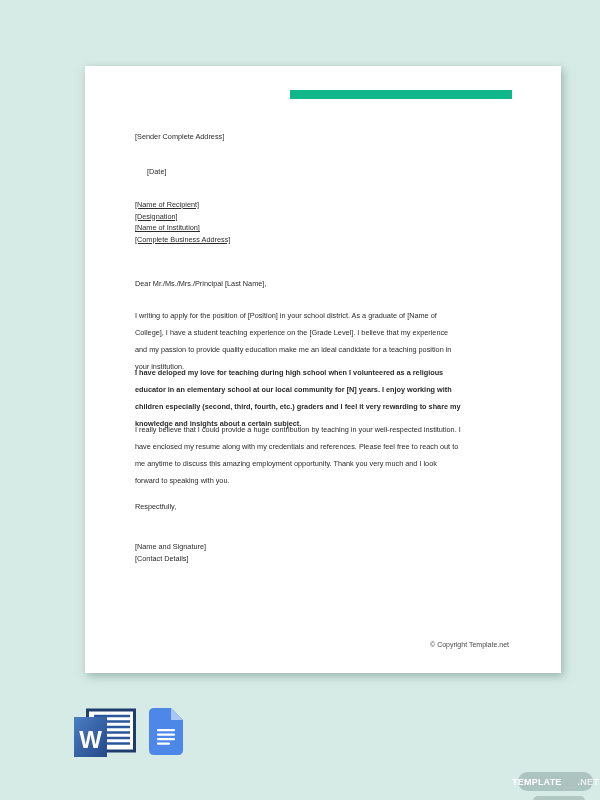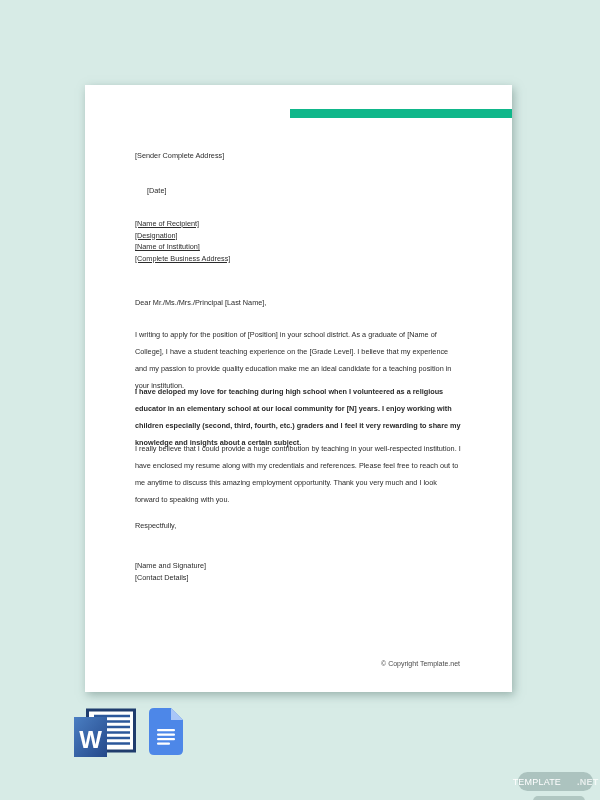--- a/index.html
+++ b/index.html
@@ -5,22 +5,22 @@
   * { margin:0; padding:0; box-sizing:border-box; }
   html,body { width:600px; height:800px; }
   body {
     position:relative;
     background:#d7ebe6;
     overflow:hidden;
     font-family:"Liberation Sans", sans-serif;
   }
   .paper {
     position:absolute;
-    left:85px; top:85px;
-    width:427px; height:607px;
+    left:85px; top:66px;
+    width:476px; height:607px;
     background:#ffffff;
     box-shadow:2px 3px 9px rgba(100,130,124,0.55);
   }
   .accent-bar {
     position:absolute;
     left:205px; top:24px;
     width:222px; height:9px;
   }
   .txt {
     position:absolute;
@@ -52,21 +52,21 @@
   .watermark {
     position:absolute;
     left:518px; top:772px;
     width:75px; height:19px;
     border-radius:10px;
     background:rgba(137,163,158,0.55);
     display:flex; align-items:center; justify-content:center;
     font-size:9px; letter-spacing:0.2px;
     color:#ffffff;
   }
-  .watermark .brand { font-weight:normal; }
+  .watermark .brand { font-weight:bold; }
   .watermark .tld   { color:rgba(255,255,255,0.72); font-weight:bold;margin-left:16px; }
   .watermark-tail {
     position:absolute;
     left:533px; top:796px;
     width:52px; height:10px;
     border-radius:5px;
     background:rgba(137,163,158,0.5);
   }
 </style>
 </head>

